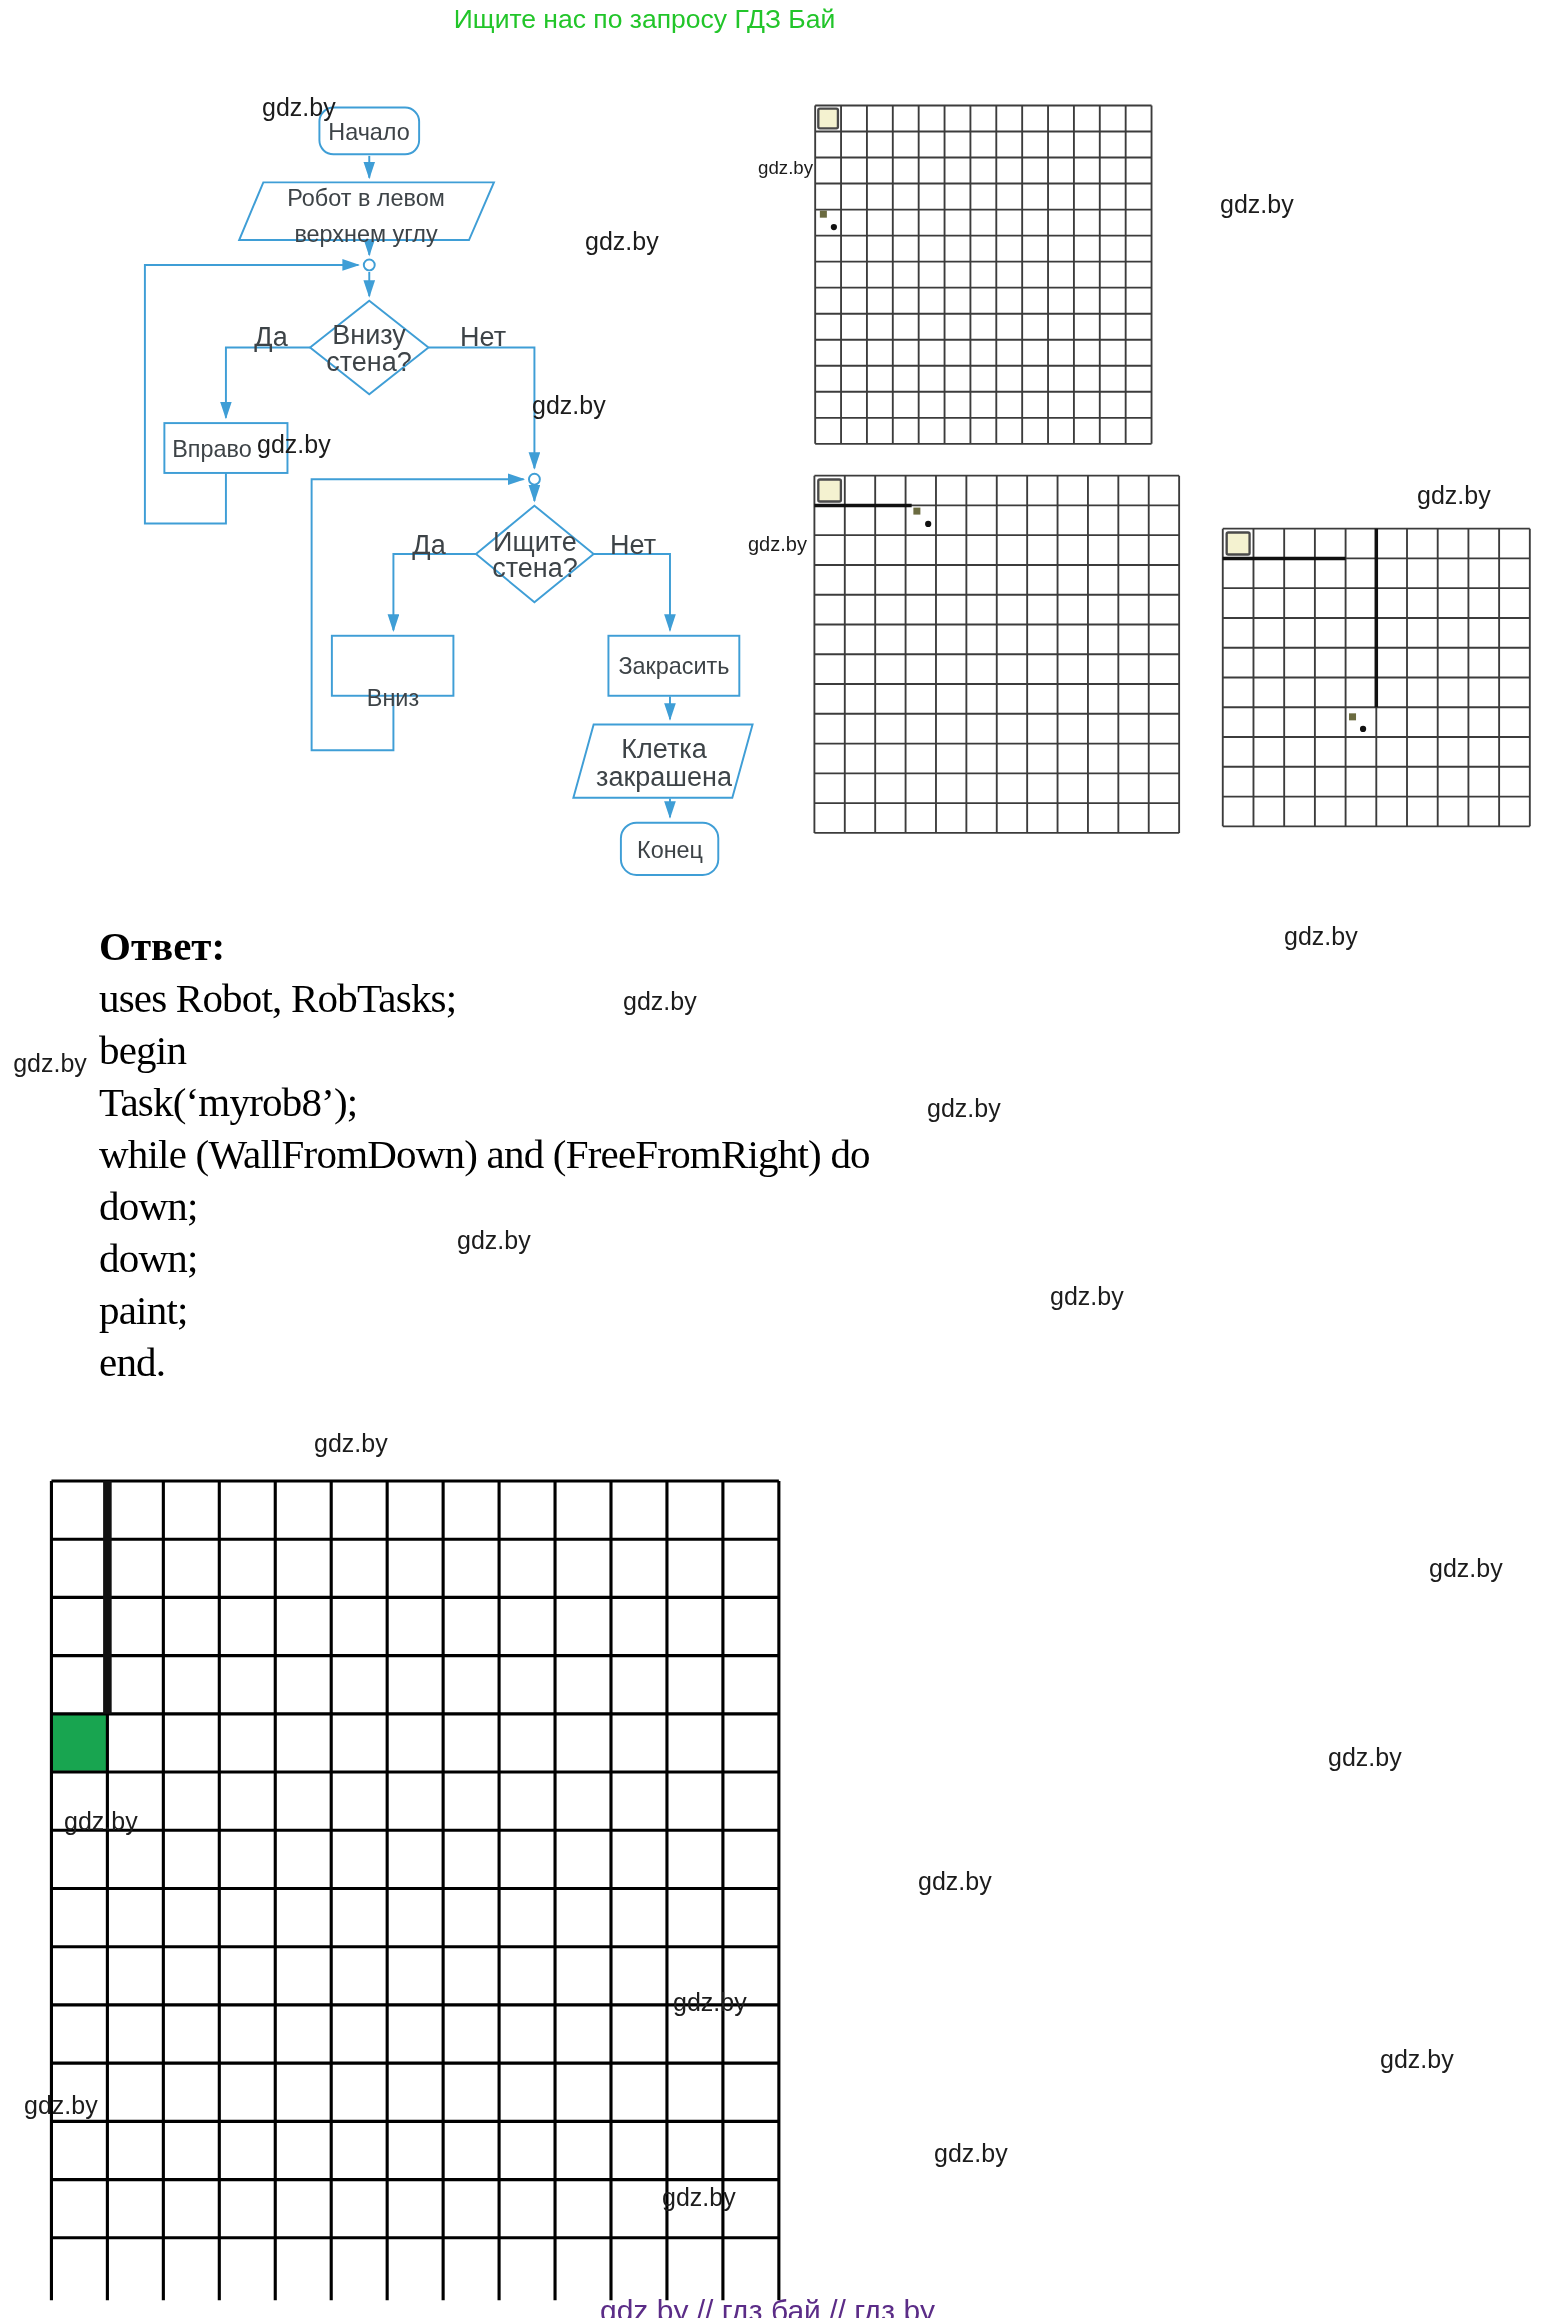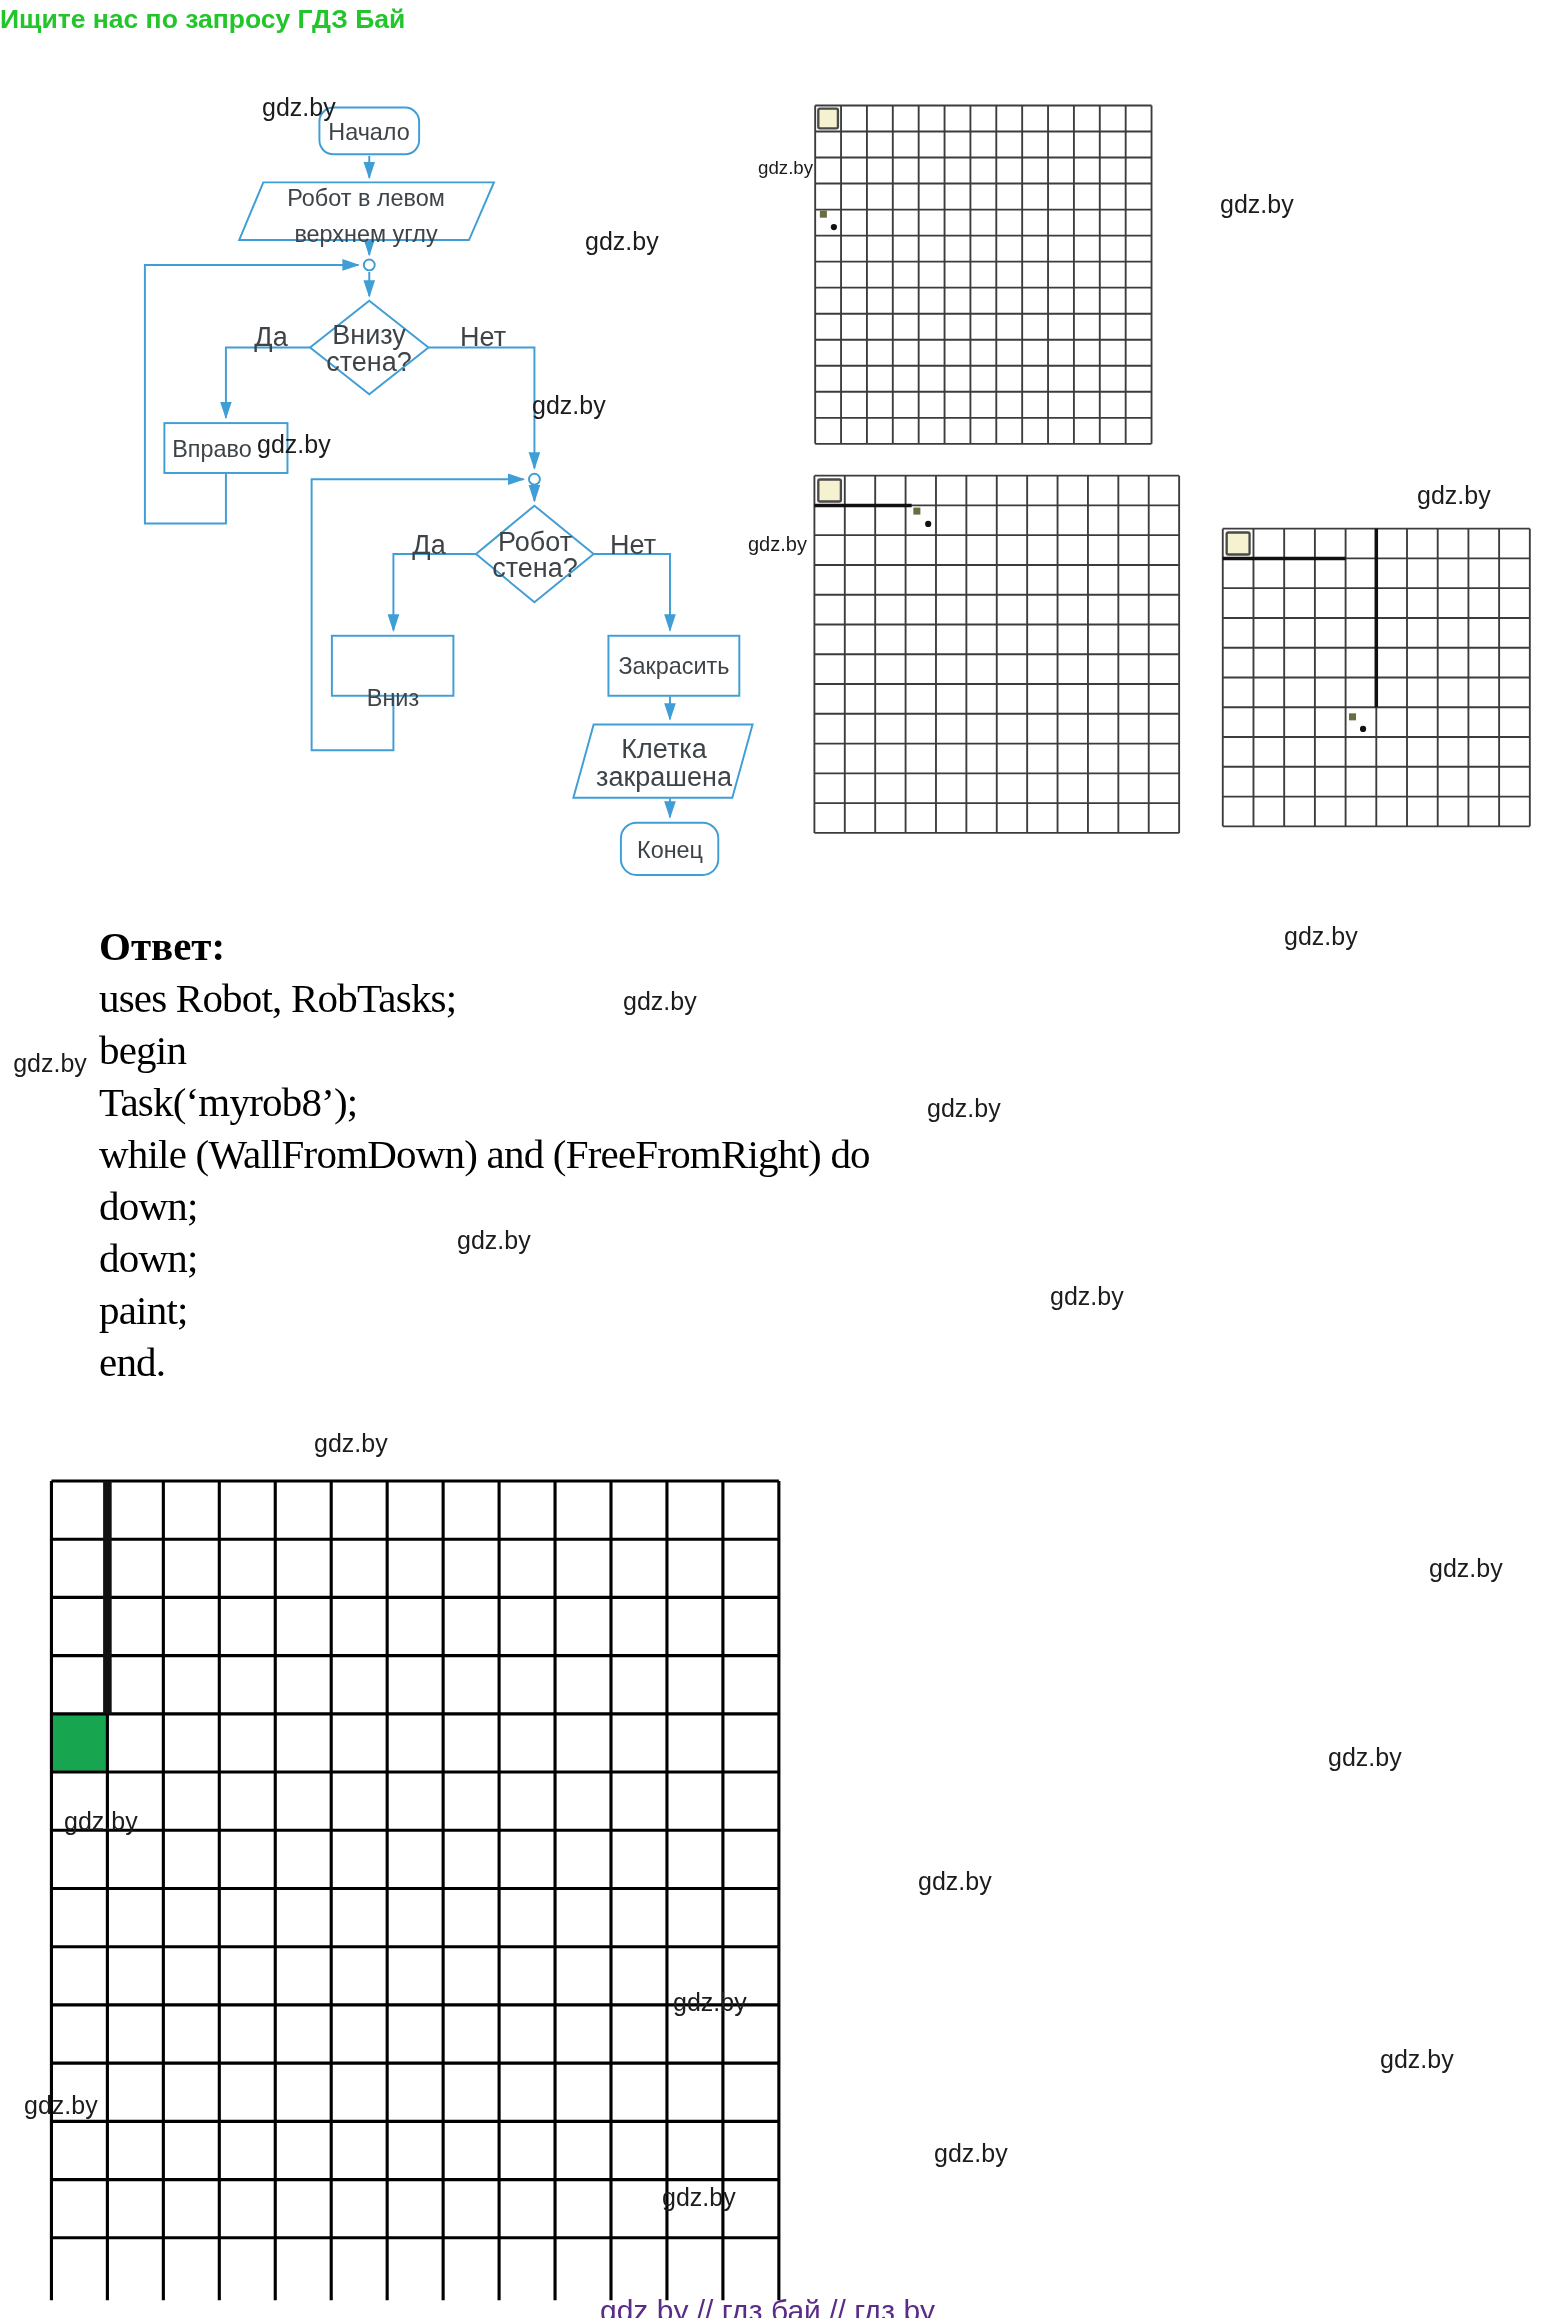--- a/index.html
+++ b/index.html
@@ -1,19 +1,19 @@
 <!DOCTYPE html>
 <html style="font-size:12.5px"><head>
 <meta charset="utf-8">
 <style>
   html,body{margin:0;padding:0;background:#fff;}
   .page{position:relative;width:1561px;height:2319px;background:#ffffff;overflow:hidden;
         font-family:"Liberation Sans",sans-serif;}
-  .header-title{position:absolute;left:0;top:3.9px;width:1289px;
-        font-size:26.5px;font-weight:700;letter-spacing:0px;}
+  .header-title{position:absolute;left:0;top:3.9px;width:1289px;text-align:center;
+        font-size:26.5px;font-weight:400;letter-spacing:0px;}
   svg.layer{position:absolute;left:0;top:0;}
   .fc-label{position:absolute;transform:translate(-50%,-50%);white-space:nowrap;
         font-size:23.4px;color:#3d4347;}
   .fc-label.small{font-size:27px;}
   .answer-block{position:absolute;left:99px;top:920px;
         font-family:"Liberation Serif",serif;color:#000;}
   .answer-heading{font-size:41px;font-weight:bold;line-height:52px;}
   .answer-line{font-size:41px;line-height:52px;letter-spacing:-0.8px;white-space:nowrap;}
   .watermark{position:absolute;color:#1c1c1c;white-space:nowrap;
         font-family:"Liberation Sans",sans-serif;margin-top:40px;}
@@ -63,21 +63,21 @@
   </svg>
 
   <div class="fc-label" style="left:369px;top:132px;">Начало</div>
   <div class="fc-label" style="left:366px;top:198px;">Робот в левом</div>
   <div class="fc-label" style="left:366px;top:225px;margin-top:9px;">верхнем углу</div>
   <div class="fc-label small" style="left:369px;top:335px;">Внизу</div>
   <div class="fc-label small" style="left:369px;top:362px;">стена?</div>
   <div class="fc-label small" style="left:271px;top:337px;">Да</div>
   <div class="fc-label small" style="left:483px;top:337px;">Нет</div>
   <div class="fc-label" style="left:212px;top:449px;">Вправо</div>
-  <div class="fc-label small" style="left:535px;top:542px;">Робот</div>
+  <div class="fc-label small" style="left:535px;top:542px;">Ищите</div>
   <div class="fc-label small" style="left:535px;top:568px;">стена?</div>
   <div class="fc-label small" style="left:429px;top:545px;">Да</div>
   <div class="fc-label small" style="left:633px;top:545px;">Нет</div>
   <div class="fc-label" style="left:393px;top:666px;margin-top:32px;">Вниз</div>
   <div class="fc-label" style="left:674px;top:666px;">Закрасить</div>
   <div class="fc-label small" style="left:664px;top:749px;">Клетка</div>
   <div class="fc-label small" style="left:664px;top:777px;">закрашена</div>
   <div class="fc-label" style="left:670px;top:850px;">Конец</div>
 
   <svg class="layer" id="grids-svg" width="1561" height="2319" viewBox="0 0 2003 2975">

